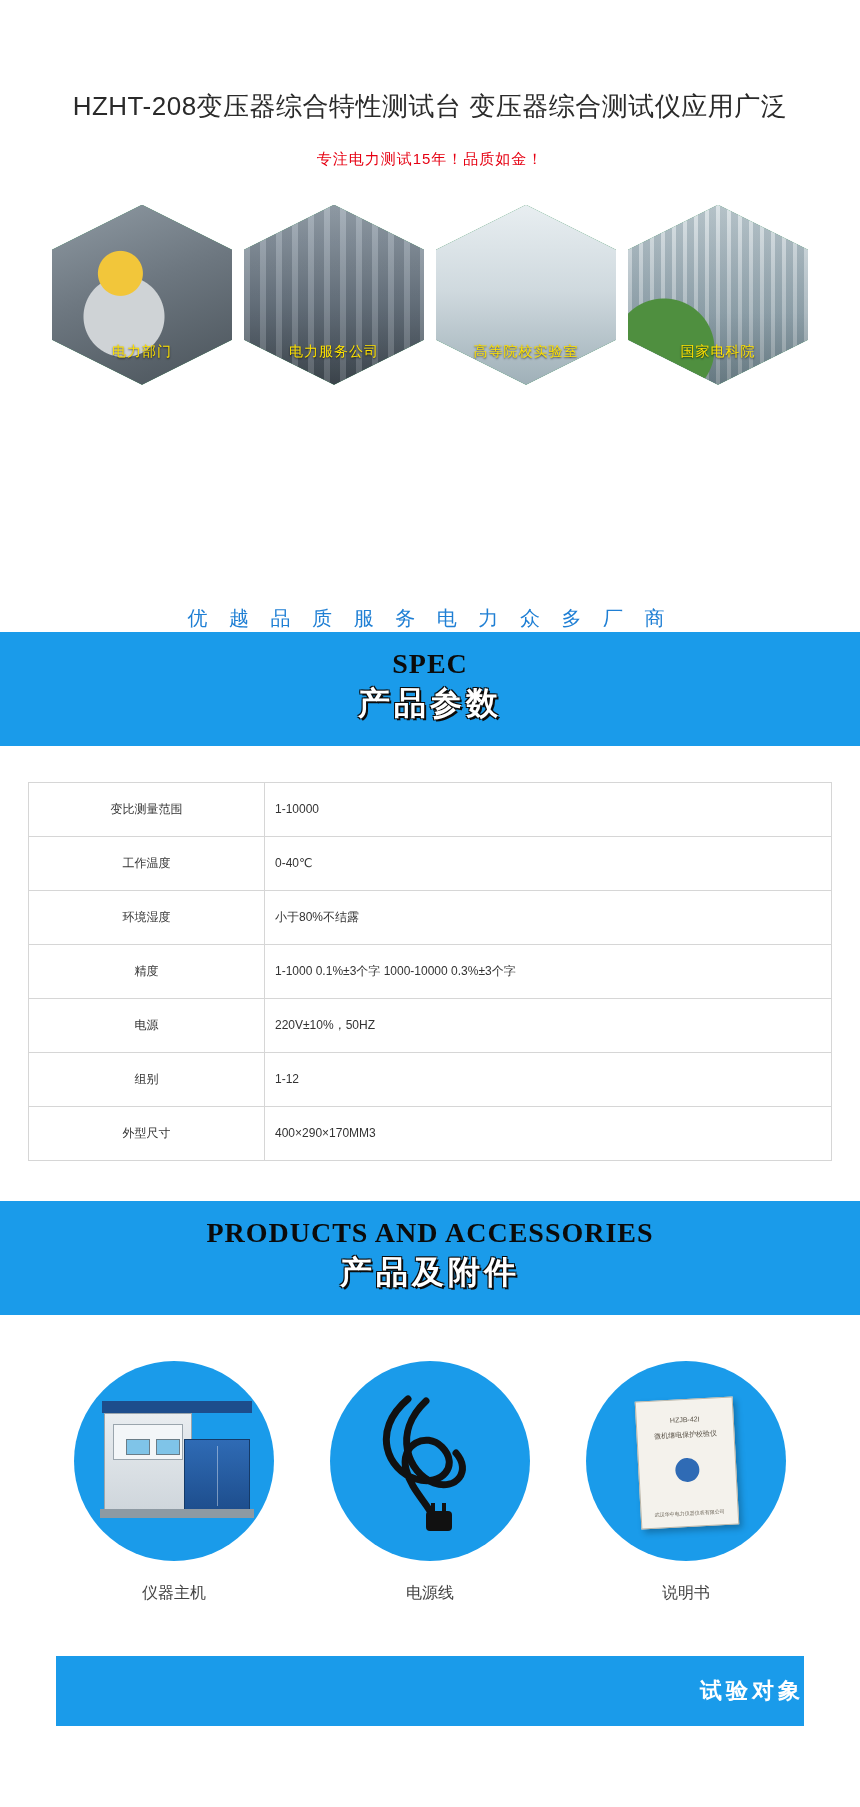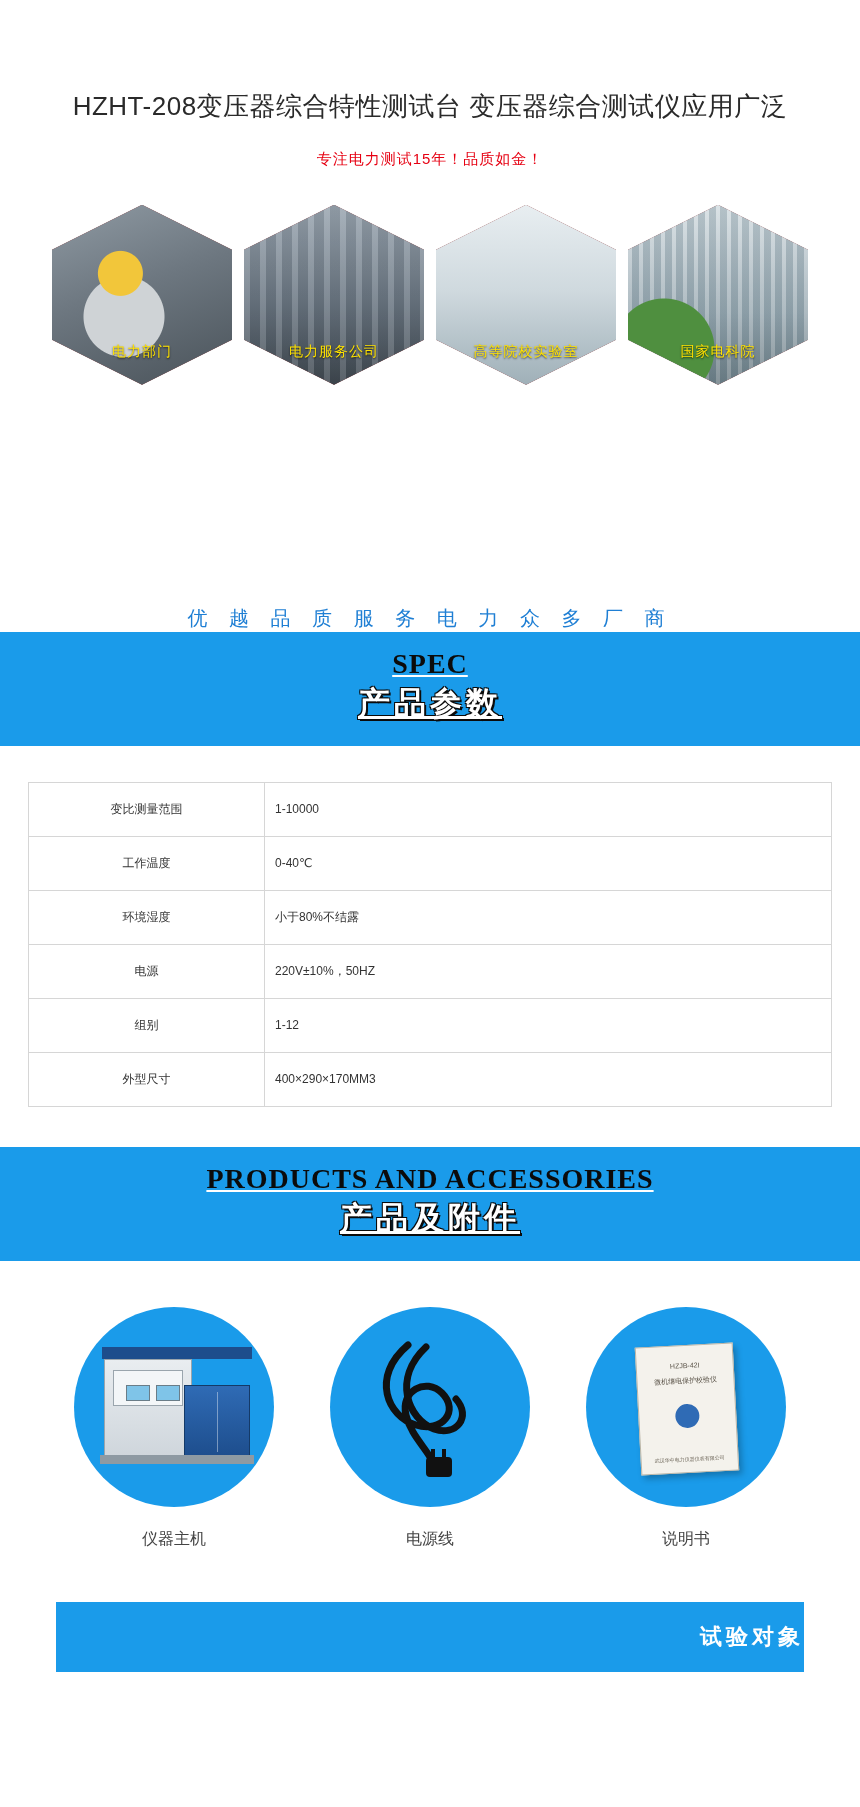--- a/index.html
+++ b/index.html
@@ -54,21 +54,21 @@
   }
   .hex-row.row2 {
     margin-top: -18px;
   }
   .hex {
     position: relative;
     width: 180px;
     height: 180px;
     clip-path: polygon(50% 0%, 100% 25%, 100% 75%, 50% 100%, 0% 75%, 0% 25%);
     overflow: hidden;
-    background: #7f1d1d;
+    background: #15803d;
   }
   .hex .img {
     position: absolute;
     inset: 0;
   }
   .hex .caption {
     position: absolute;
     left: 0;
     right: 0;
     bottom: 24px;
@@ -128,21 +128,20 @@
     font-size: 20px;
     letter-spacing: 8px;
   }
 
   
   .banner {
     background: #1a9bea;
     color: #ffffff;
     text-align: center;
     padding: 16px 0 20px;
-    text-decoration: underline;
   }
   .banner .en {
     font-family: "Liberation Serif", "DejaVu Serif", serif;
     font-weight: bold;
     font-size: 28px;
     letter-spacing: 1px;
     color: #0b0b0b;
   }
   .banner .cn {
     margin-top: 2px;
@@ -396,20 +395,24 @@
         </tr>
         <tr>
           <td class="k">工作温度</td>
           <td class="v">0-40℃</td>
         </tr>
         <tr>
           <td class="k">环境湿度</td>
           <td class="v">小于80%不结露</td>
         </tr>
         <tr>
+          <td class="k">精度</td>
+          <td class="v">1-1000  0.1%±3个字    1000-10000  0.3%±3个字</td>
+        </tr>
+        <tr>
           <td class="k">电源</td>
           <td class="v">220V±10%，50HZ</td>
         </tr>
         <tr>
           <td class="k">组别</td>
           <td class="v">1-12</td>
         </tr>
         <tr>
           <td class="k">外型尺寸</td>
           <td class="v">400×290×170MM3</td>

